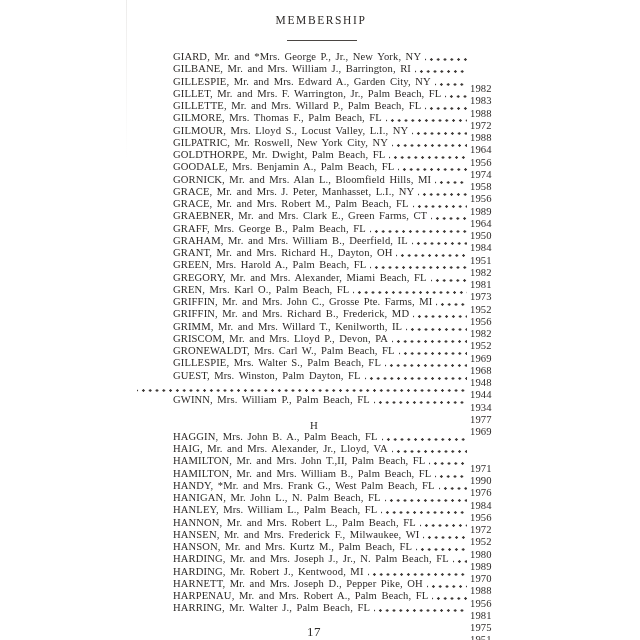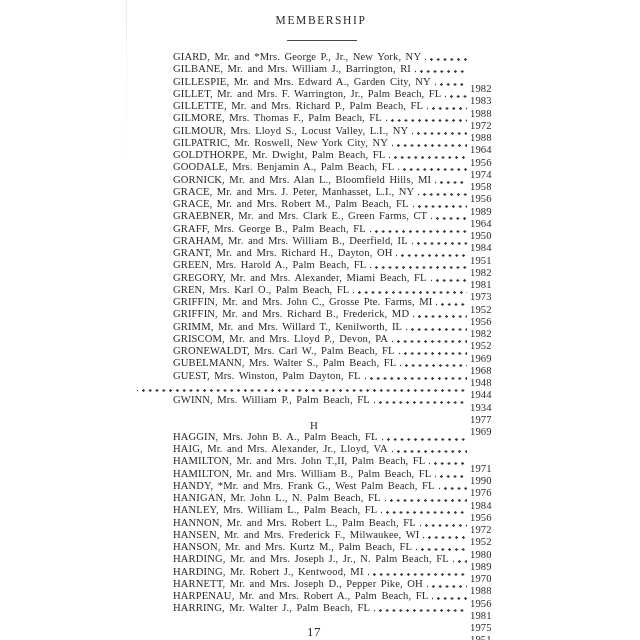--- a/index.html
+++ b/index.html
@@ -116,21 +116,21 @@
           <span class="nm">GILLESPIE, Mr. and Mrs. Edward A., Garden City, NY</span>
           <span class="leader"></span>
           <span class="yr">1988</span>
         </div>
         <div class="row">
           <span class="nm">GILLET, Mr. and Mrs. F. Warrington, Jr., Palm Beach, FL</span>
           <span class="leader"></span>
           <span class="yr">1972</span>
         </div>
         <div class="row">
-          <span class="nm">GILLETTE, Mr. and Mrs. Richard P., Palm Beach, FL</span>
+          <span class="nm">GILLETTE, Mr. and Mrs. Willard P., Palm Beach, FL</span>
           <span class="leader"></span>
           <span class="yr">1988</span>
         </div>
         <div class="row">
           <span class="nm">GILMORE, Mrs. Thomas F., Palm Beach, FL</span>
           <span class="leader"></span>
           <span class="yr">1964</span>
         </div>
         <div class="row">
           <span class="nm">GILMOUR, Mrs. Lloyd S., Locust Valley, L.I., NY</span>
@@ -221,21 +221,21 @@
           <span class="nm">GRISCOM, Mr. and Mrs. Lloyd P., Devon, PA</span>
           <span class="leader"></span>
           <span class="yr">1968</span>
         </div>
         <div class="row">
           <span class="nm">GRONEWALDT, Mrs. Carl W., Palm Beach, FL</span>
           <span class="leader"></span>
           <span class="yr">1948</span>
         </div>
         <div class="row">
-          <span class="nm">GUBELMANN, Mrs. Walter S., Palm Beach, FL</span>
+          <span class="nm">GILLESPIE, Mrs. Walter S., Palm Beach, FL</span>
           <span class="leader"></span>
           <span class="yr">1944</span>
         </div>
         <div class="row">
           <span class="nm">GUEST, Mrs. Winston, Palm Dayton, FL</span>
           <span class="leader"></span>
           <span class="yr">1934</span>
         </div>
         <div class="row">
           <span class="leader"></span>

